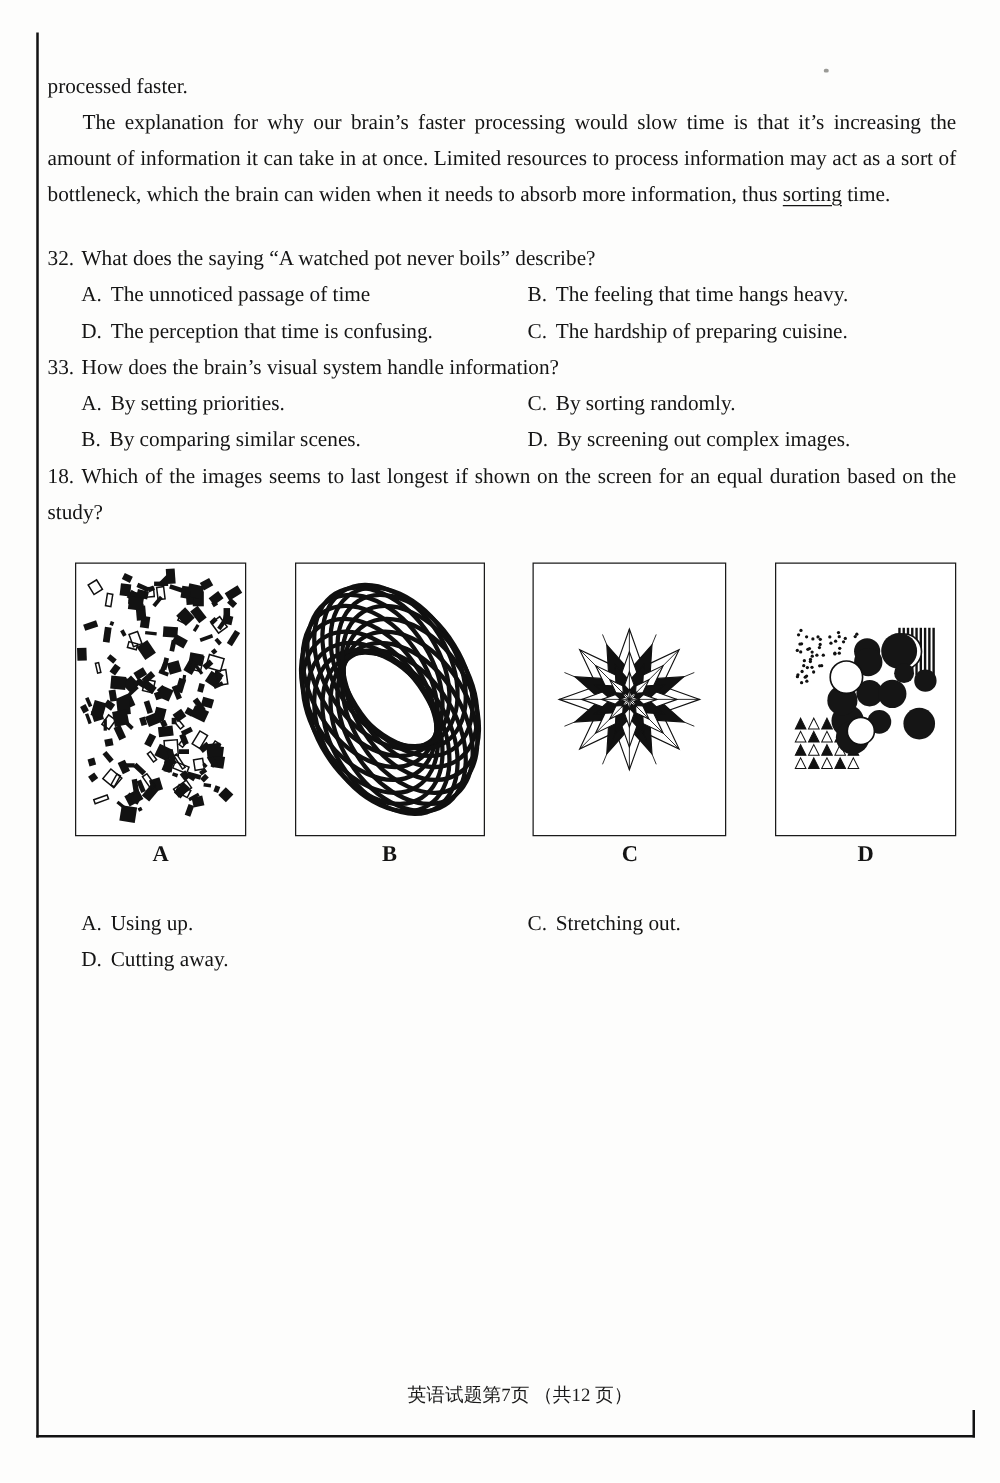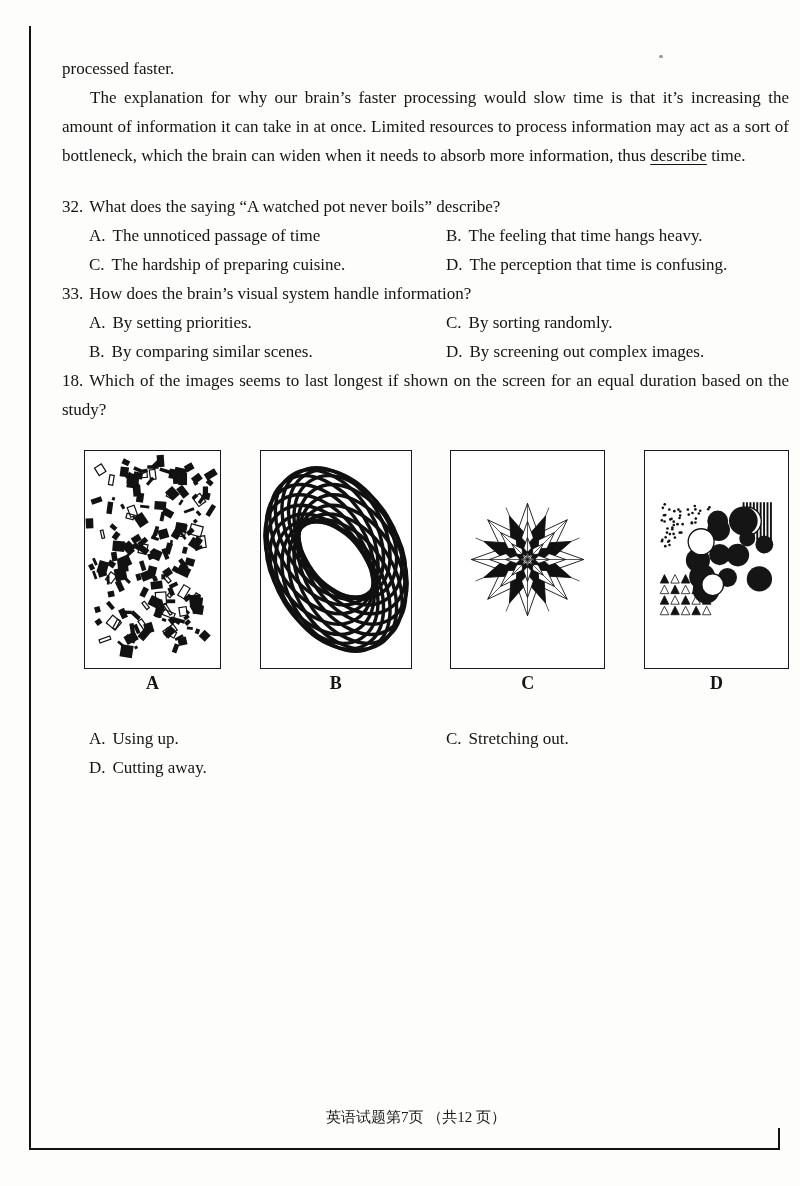--- a/index.html
+++ b/index.html
@@ -11,21 +11,21 @@
     background:#fdfdfc;
   }
   
   .scan-left  { position:absolute; left:29px; top:26px; height:1124px; width:2px; background:#121212; }
   .scan-bottom{ position:absolute; left:29px; right:20px; top:1148px; height:2px; background:#121212; }
   .scan-tick  { position:absolute; right:20px; top:1128px; height:22px; width:2px; background:#121212; }
   .scan-speck { position:absolute; left:659px; top:55px; width:4px; height:3px; background:#9a9a96; border-radius:2px; }
 
   .content {
     position:absolute; left:38px; top:54px; width:727px;
-    font-size:17px; line-height:29px;margin-left:24px;
+    font-size:17px; line-height:29px;
   }
   .frag { text-align:left; }
   .para { text-align:justify; text-indent:28px; }
   .underlined { text-decoration:underline; text-underline-offset:3px; }
 
   .qblock { }
   .q32 { margin-top:22px; }
   .qtext { text-align:justify; }
   .qnum { padding-right:6px; }
   .options { padding-left:27px; display:grid; grid-template-columns:357px 1fr; }
@@ -59,29 +59,29 @@
 
 <div class="scan-left"></div>
 <div class="scan-bottom"></div>
 <div class="scan-tick"></div>
 <div class="scan-speck"></div>
 
 <div class="content">
 
   <p class="frag">processed faster.</p>
 
-  <p class="para"><span>The explanation for why our brain’s faster processing would slow time is that it’s increasing the amount of information it can take in at once. Limited resources to process information may act as a sort of bottleneck, which the brain can widen when it needs to absorb more information, thus </span><span class="underlined">describe</span><span> time.</span></p>
+  <p class="para"><span>The explanation for why our brain’s faster processing would slow time is that it’s increasing the amount of information it can take in at once. Limited resources to process information may act as a sort of bottleneck, which the brain can widen when it needs to absorb more information, thus </span><span class="underlined">sorting</span><span> time.</span></p>
 
   <div class="qblock q32">
     <p class="qtext"><span class="qnum">32.</span><span>What does the saying “A watched pot never boils” describe?</span></p>
     <div class="options">
       <p class="opt"><span class="optlabel">A.</span><span>The unnoticed passage of time</span></p>
       <p class="opt"><span class="optlabel">B.</span><span>The feeling that time hangs heavy.</span></p>
+      <p class="opt"><span class="optlabel">D.</span><span>The perception that time is confusing.</span></p>
       <p class="opt"><span class="optlabel">C.</span><span>The hardship of preparing cuisine.</span></p>
-      <p class="opt"><span class="optlabel">D.</span><span>The perception that time is confusing.</span></p>
     </div>
   </div>
 
   <div class="qblock">
     <p class="qtext"><span class="qnum">33.</span><span>How does the brain’s visual system handle information?</span></p>
     <div class="options">
       <p class="opt"><span class="optlabel">A.</span><span>By setting priorities.</span></p>
       <p class="opt"><span class="optlabel">C.</span><span>By sorting randomly.</span></p>
       <p class="opt"><span class="optlabel">B.</span><span>By comparing similar scenes.</span></p>
       <p class="opt"><span class="optlabel">D.</span><span>By screening out complex images.</span></p>

